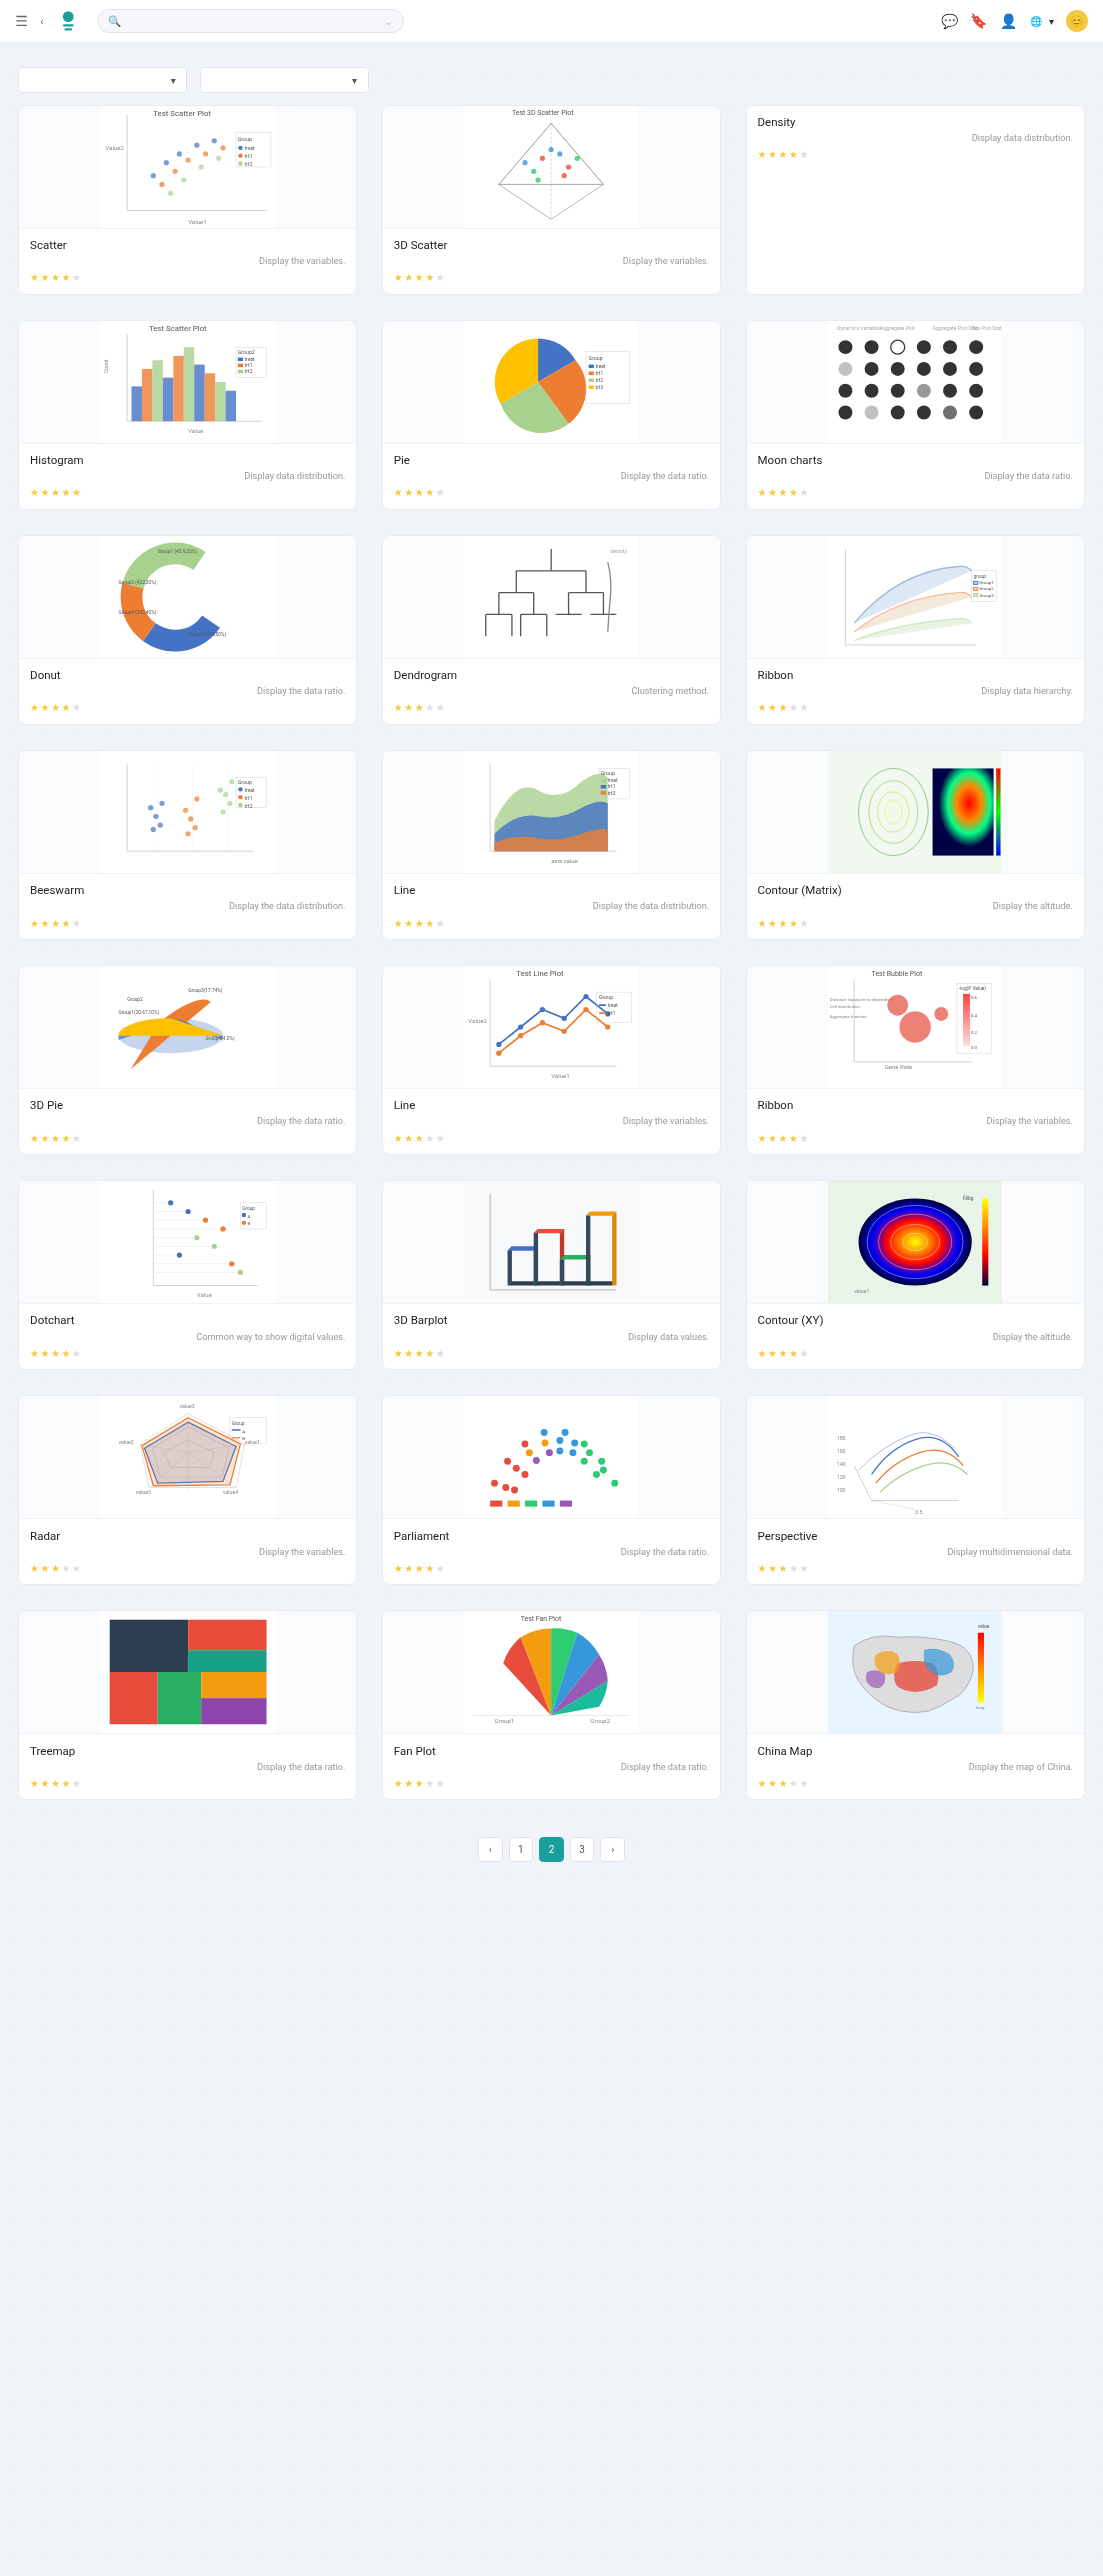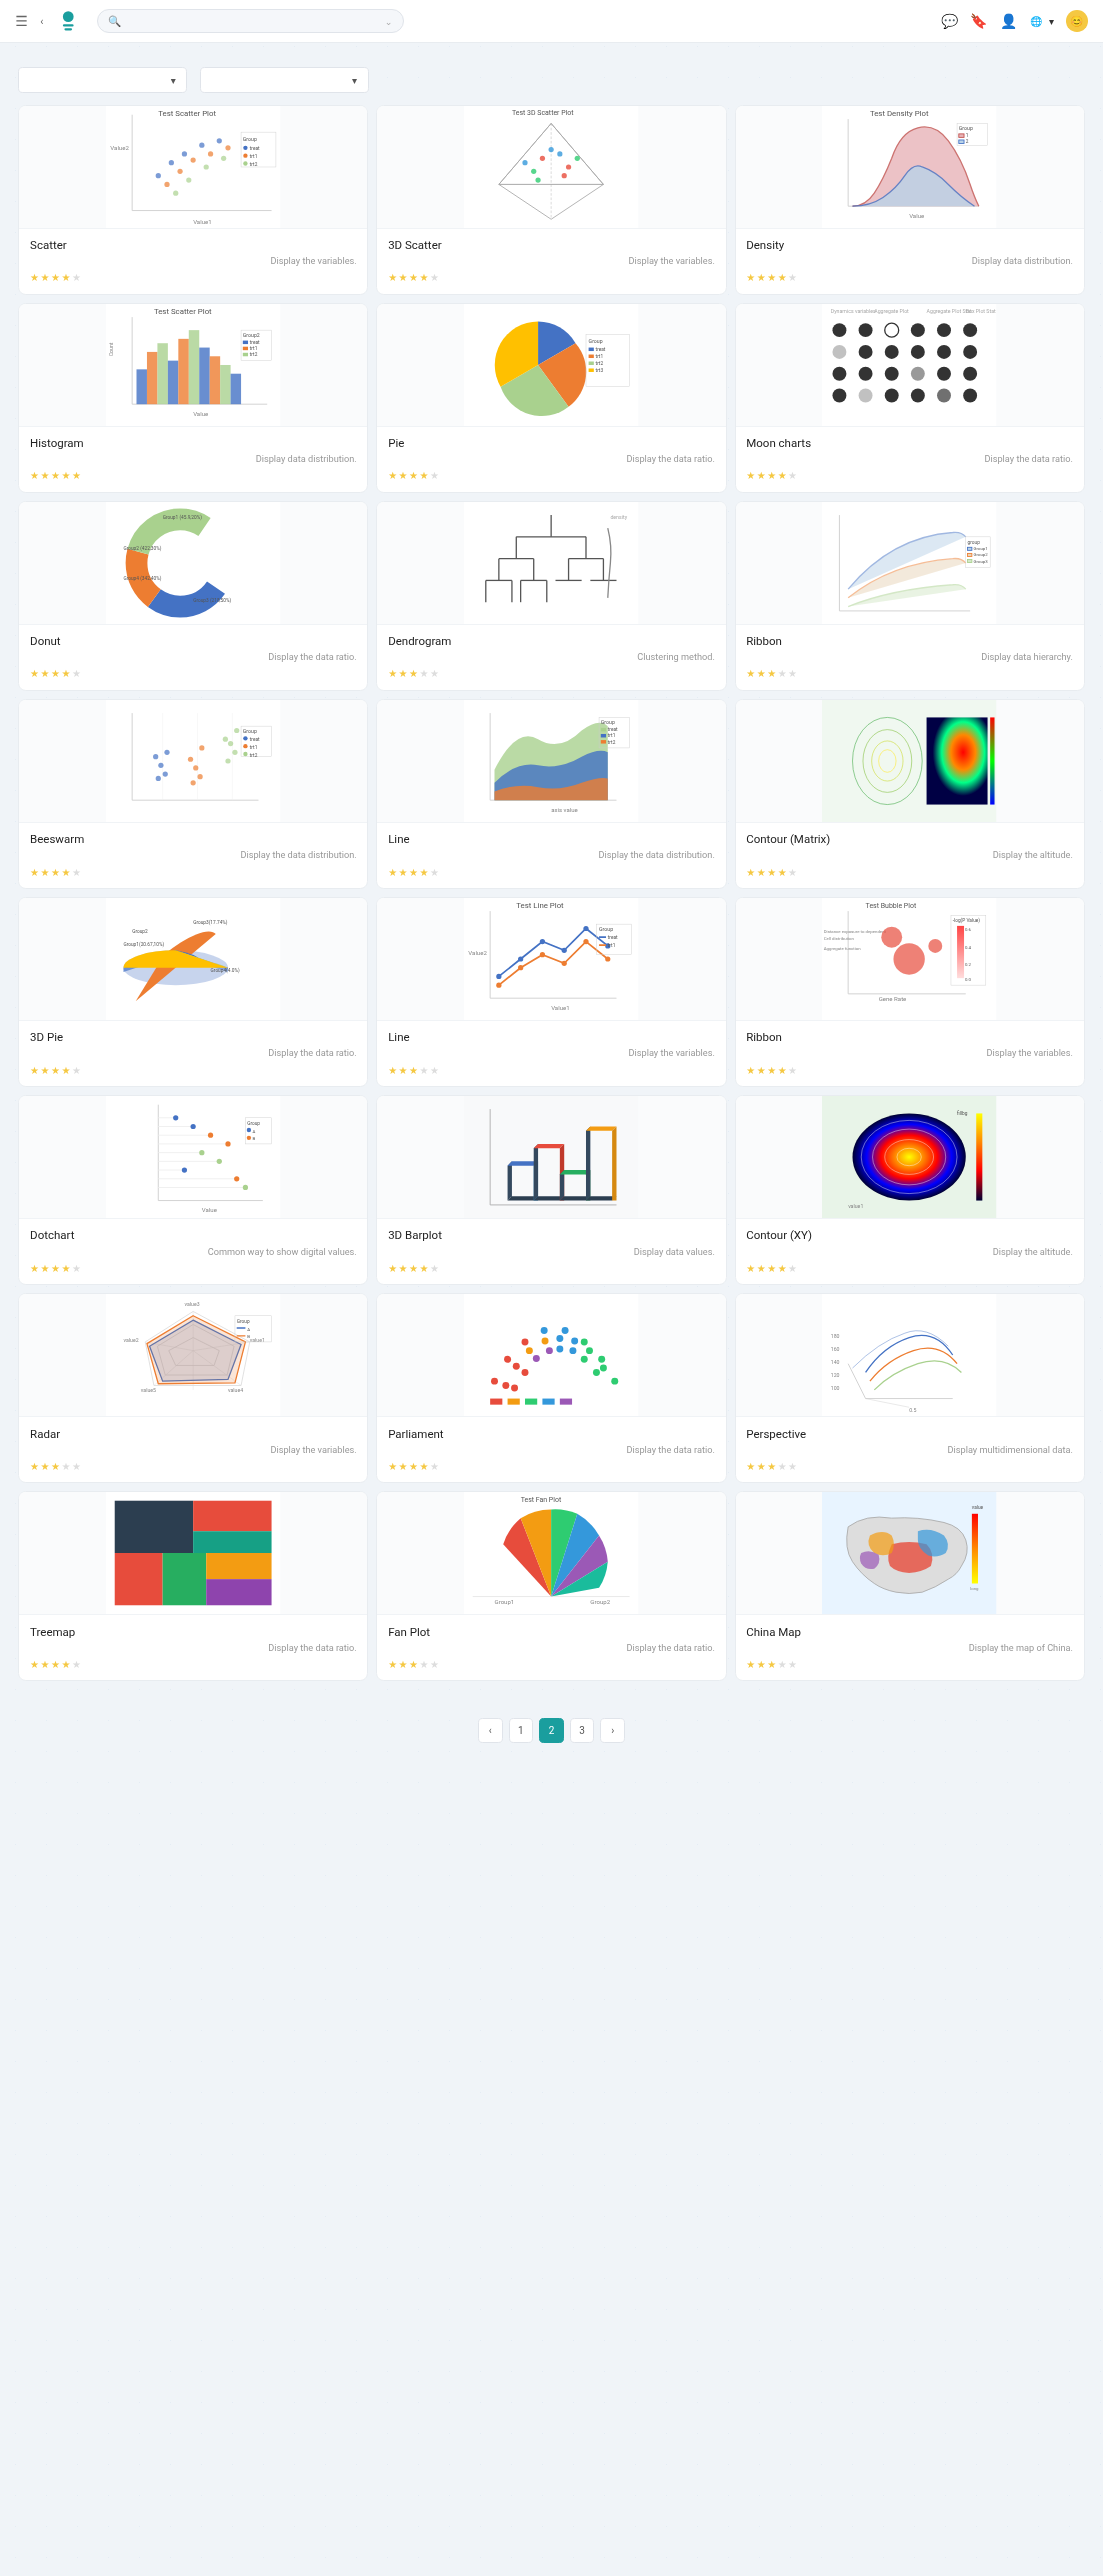--- a/index.html
+++ b/index.html
@@ -126,21 +126,21 @@
       min-width: 169px;
       font-size: 10px;
       color: #555;
       justify-content: space-between;
     }
 
     
     .chart-grid {
       display: grid;
       grid-template-columns: repeat(3, 1fr);
-      gap: 8px;
+      gap: 25px;
       padding: 0 18.4px 18.4px;
     }
 
     .chart-card {
       background: #fff;
       border-radius: 7.7px;
       border: 0.8px solid #e8ecf0;
       overflow: hidden;
       cursor: pointer;
       transition: box-shadow 0.2s;
@@ -351,37 +351,20 @@
       <div class="stars">
             <span class="star ">★</span>
             <span class="star ">★</span>
             <span class="star ">★</span>
             <span class="star ">★</span>
             <span class="star empty">★</span>
           </div>
     </div>
   </div>
       <div class="chart-card">
-    <div class="chart-preview">
-      <svg viewBox="0 0 200 140" xmlns="http://www.w3.org/2000/svg">
-      <rect width="200" height="140" fill="#fff"></rect>
-      <text x="55" y="12" font-size="9" fill="#555">Test Density Plot</text>
-      <line x1="30" y1="15" x2="30" y2="115" stroke="#ccc" stroke-width="1"></line>
-      <line x1="30" y1="115" x2="180" y2="115" stroke="#ccc" stroke-width="1"></line>
-      <path d="M 35 115 Q 50 115 60 100 Q 70 85 80 60 Q 90 30 110 25 Q 130 20 145 40 Q 160 60 170 90 Q 175 105 180 115" fill="#e8b4b8" stroke="#c0504d" stroke-width="1.5" opacity="0.8"></path>
-      <path d="M 35 115 Q 55 115 70 105 Q 85 95 95 80 Q 105 65 115 70 Q 130 75 145 90 Q 160 105 175 115" fill="#bad3e8" stroke="#4472C4" stroke-width="1.5" opacity="0.8"></path>
-      <rect x="155" y="20" width="35" height="25" fill="none" stroke="#ccc" stroke-width="0.5"></rect>
-      <text x="157" y="28" font-size="6" fill="#555">Group</text>
-      <rect x="157" y="32" width="6" height="4" fill="#e8b4b8" stroke="#c0504d"></rect>
-      <text x="165" y="36" font-size="5.5" fill="#555">1</text>
-      <rect x="157" y="39" width="6" height="4" fill="#bad3e8" stroke="#4472C4"></rect>
-      <text x="165" y="43" font-size="5.5" fill="#555">2</text>
-      <text x="100" y="128" font-size="7" fill="#888">Value</text>
-    </svg>
-    </div>
     <div class="chart-info">
       <div class="chart-title">Density</div>
       <div class="chart-desc">Display data distribution.</div>
       <div class="stars">
             <span class="star ">★</span>
             <span class="star ">★</span>
             <span class="star ">★</span>
             <span class="star ">★</span>
             <span class="star empty">★</span>
           </div>

